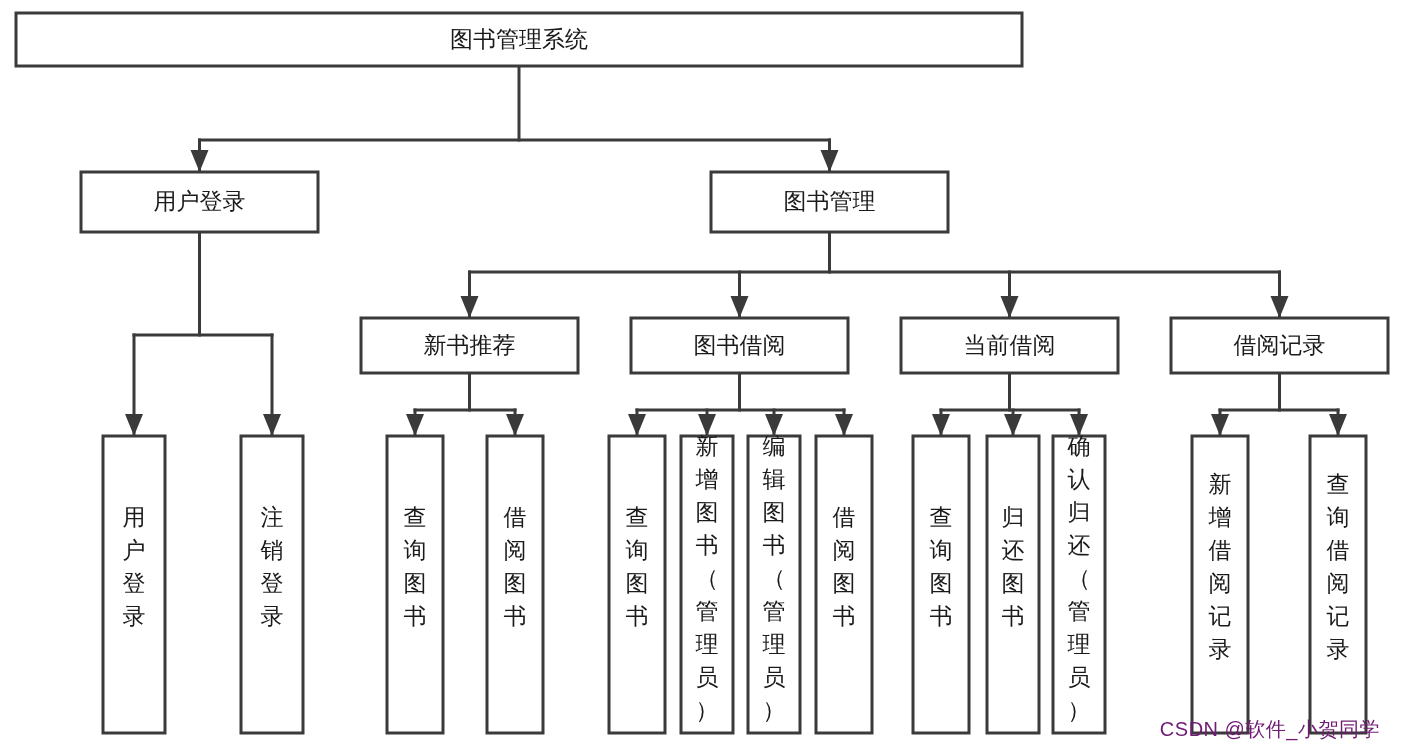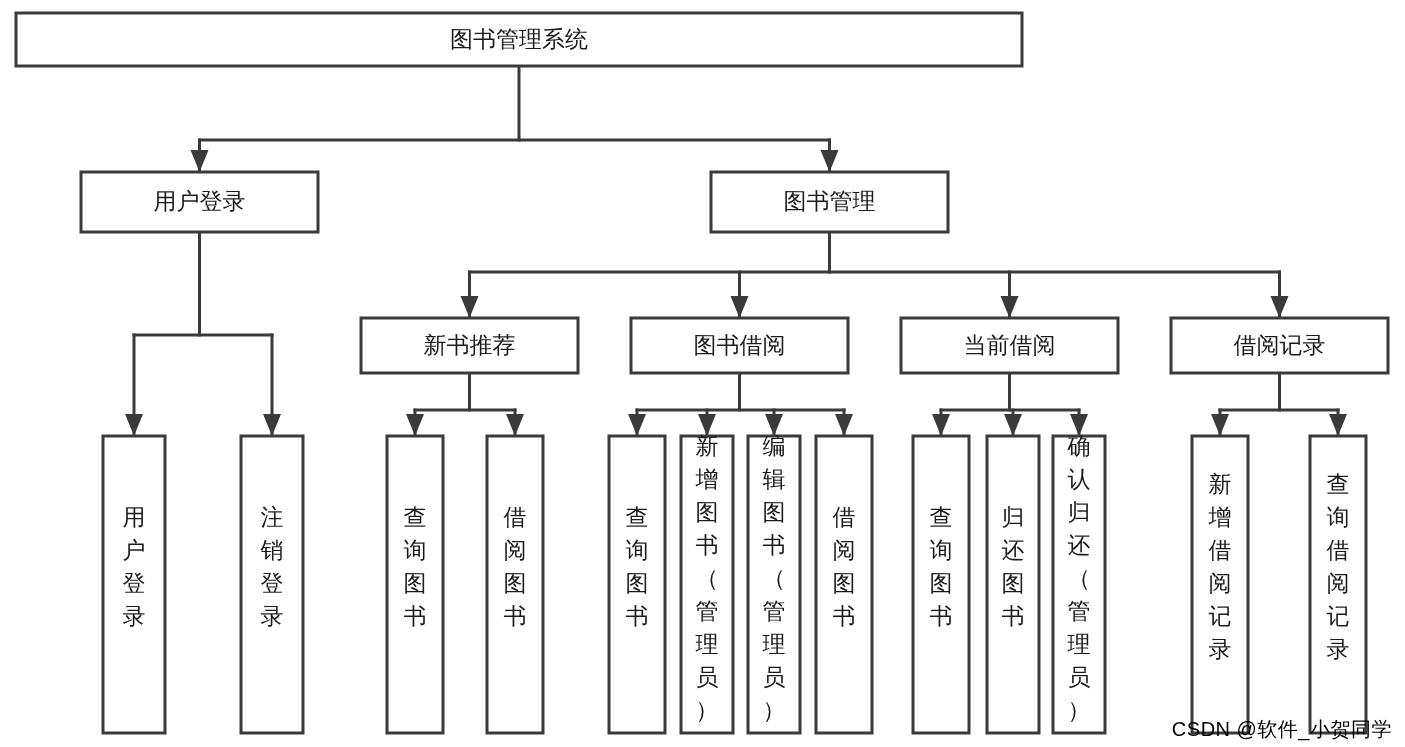--- a/index.html
+++ b/index.html
@@ -50,25 +50,25 @@
     dominant-baseline: middle;
   }
   .leaf-label-v {
     fill: #1a1a1a;
     font-family: "Liberation Sans", "DejaVu Sans", sans-serif;
     font-size: 23px;
     text-anchor: middle;
   }
   .watermark-text {
     position: absolute;
-    right: 8px;
+    right: 20px;
     bottom: 4px;
     font-family: "Liberation Sans", "DejaVu Sans", sans-serif;
     font-size: 20px;
-    color: #000000;
+    color: #701a75;
     white-space: nowrap;
     letter-spacing: 0.5px;
   }
 </style>
 </head>
 <body>
 
 <div id="diagram-root">
   <svg id="flowchart" viewBox="0 0 1405 747">
     <g id="layer-connectors">

